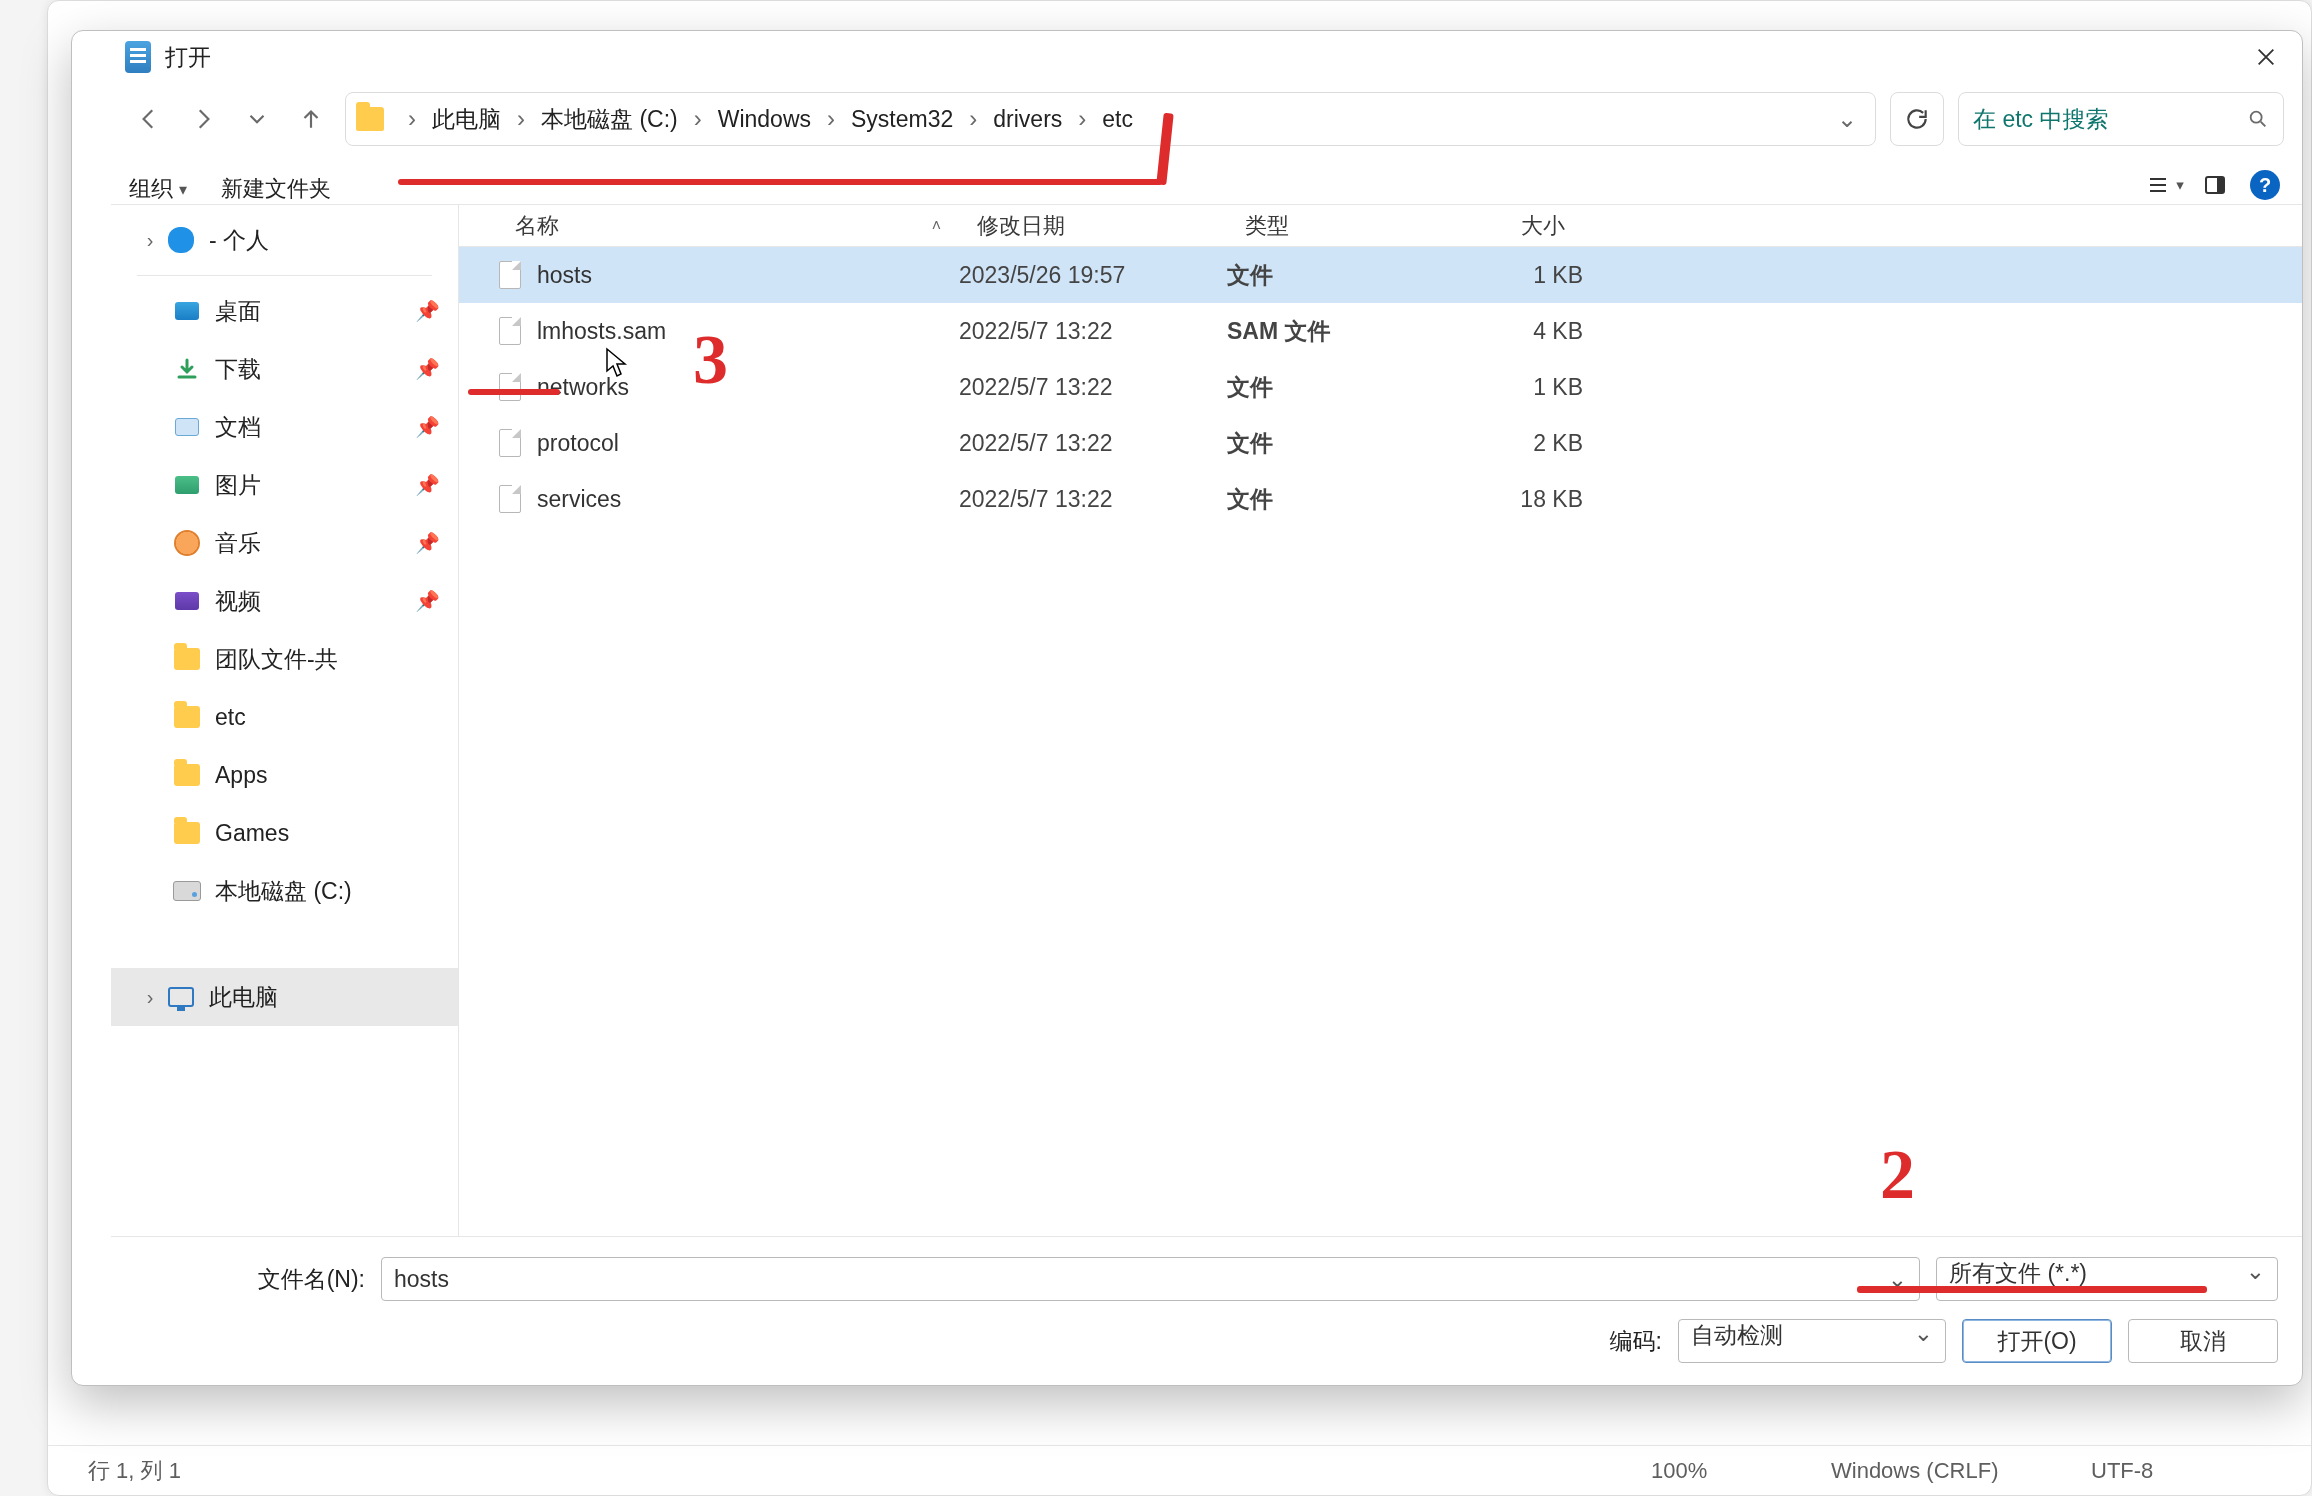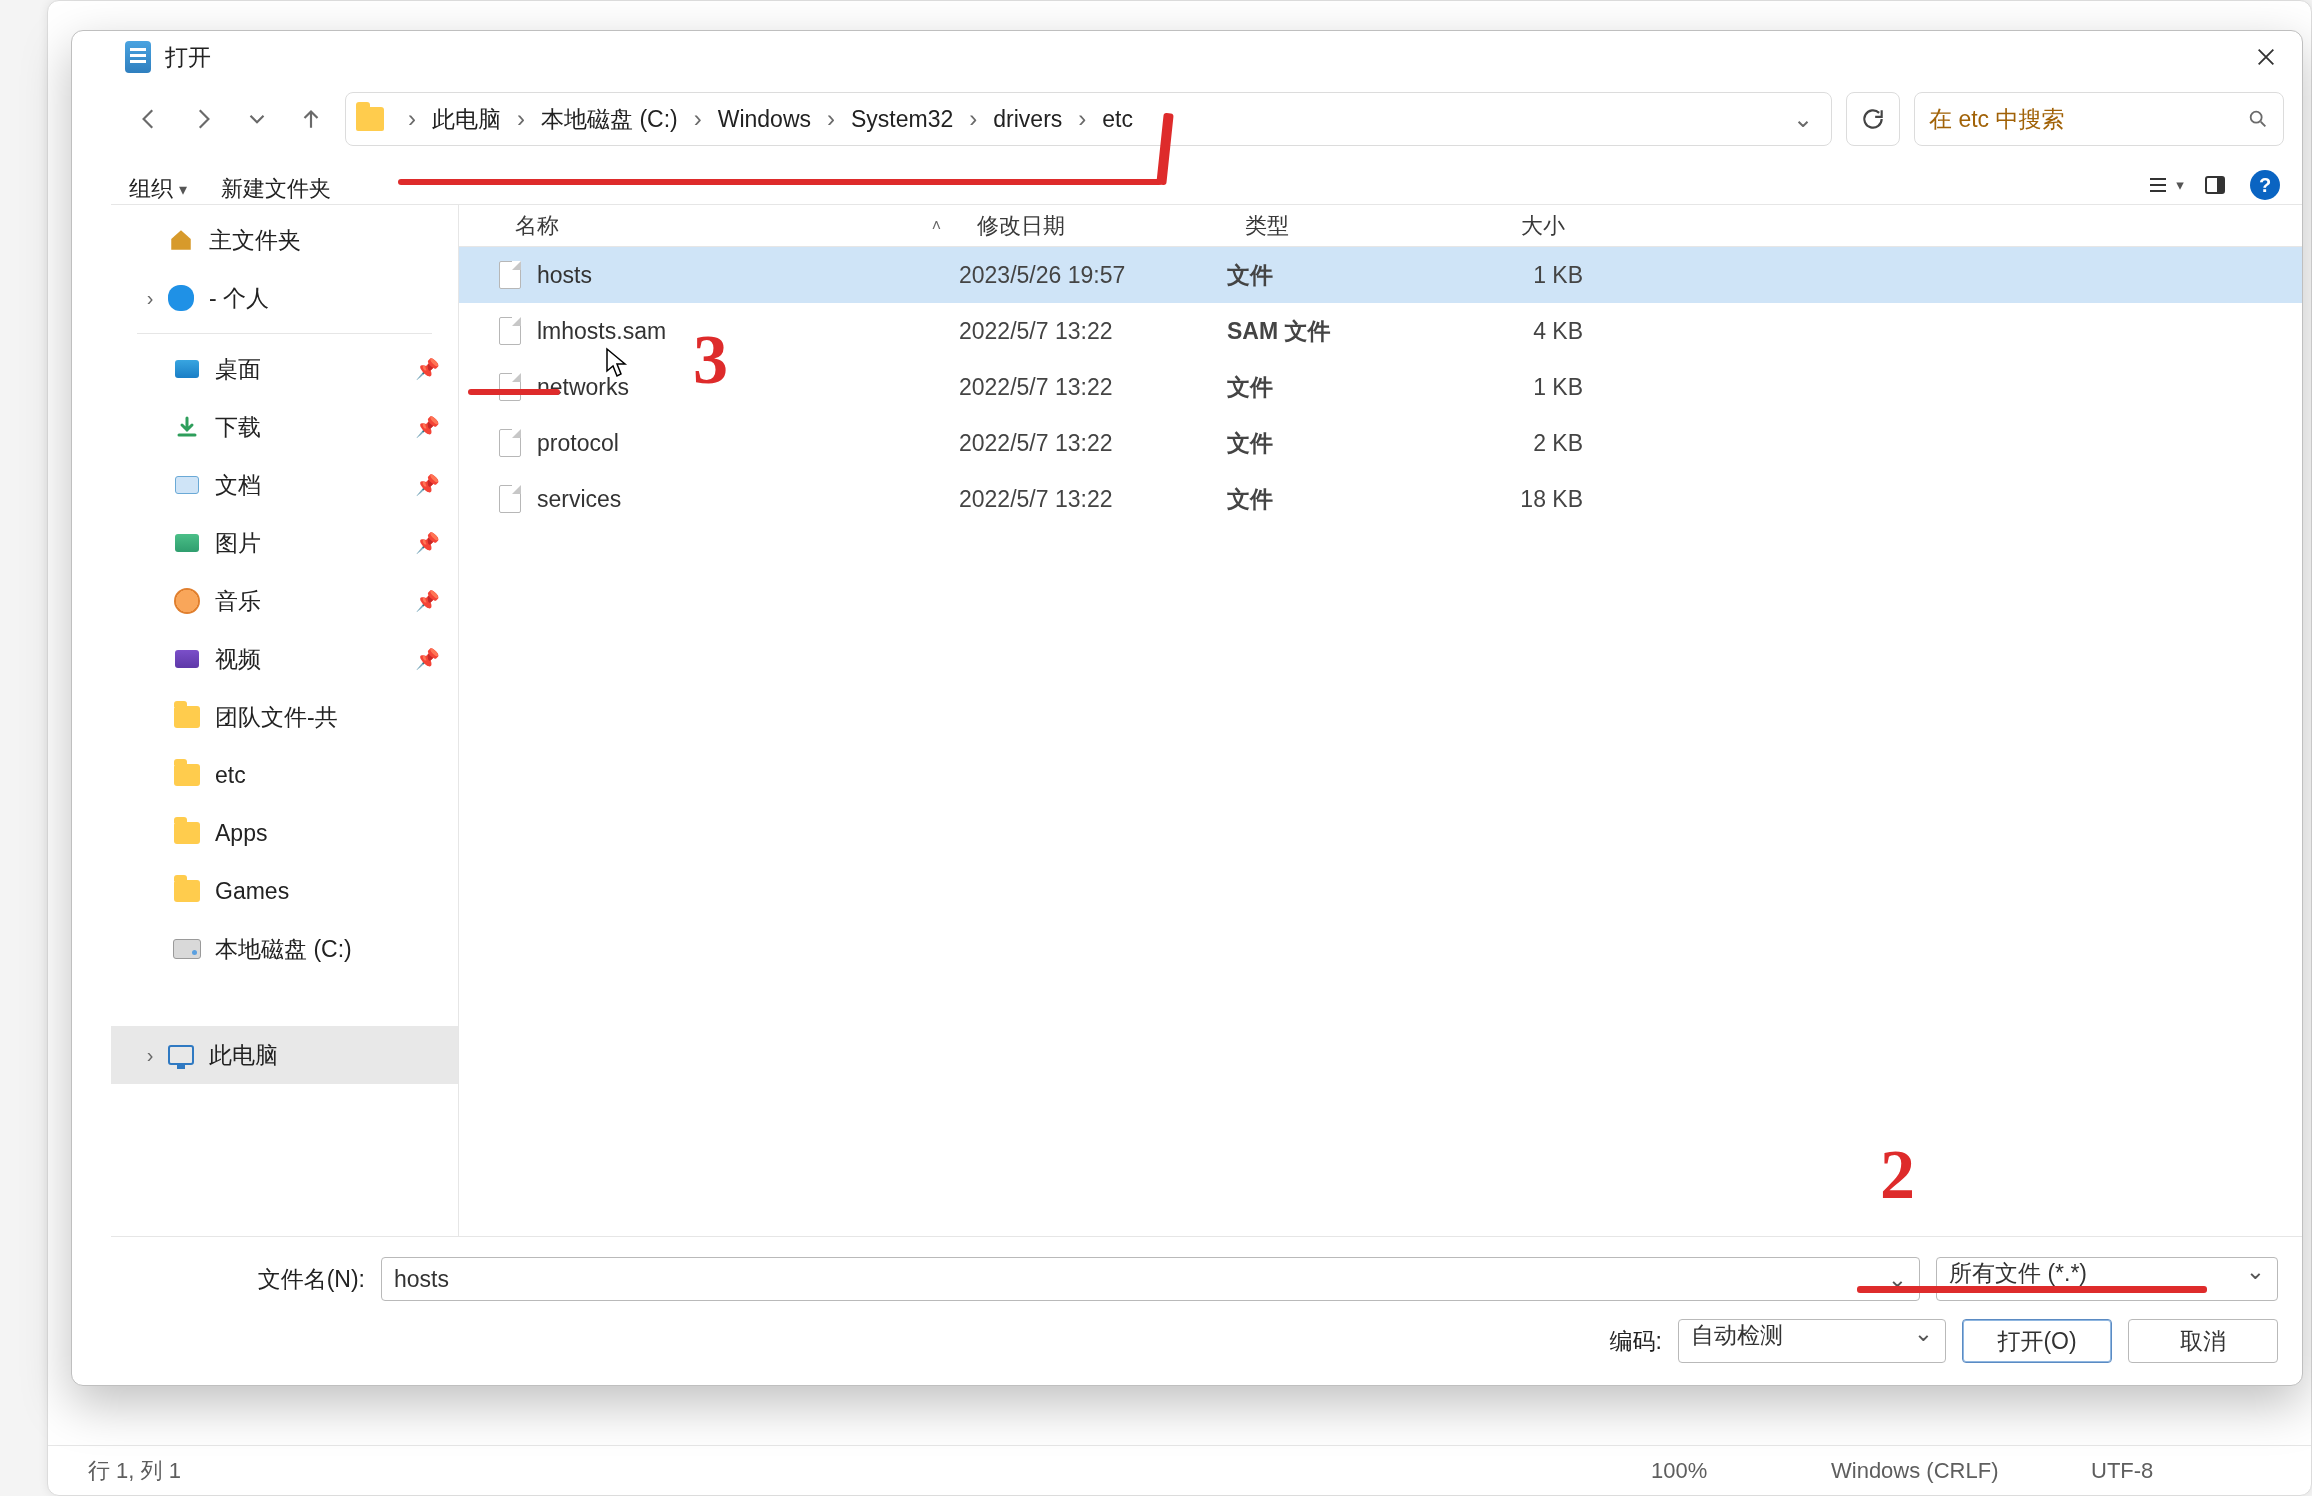--- a/index.html
+++ b/index.html
@@ -52,22 +52,22 @@
   .addrbar{flex:1;height:54px;border:1px solid var(--border);border-radius:8px;
     display:flex;align-items:center;padding:0 10px;gap:6px;background:#fff;}
   .addrbar .folder-ic{width:28px;height:24px;background:#ffcc4d;border-radius:3px 3px 2px 2px;position:relative;margin-right:8px;}
   .addrbar .folder-ic::before{content:"";position:absolute;left:0;top:-5px;width:14px;height:7px;background:#ffcc4d;border-radius:3px 3px 0 0;}
   .addrbar .crumb{display:flex;align-items:center;color:#222;font-size:23px;white-space:nowrap;}
   .addrbar .sep{margin:0 10px;color:#6a6a6a;}
   .addrbar .flex{flex:1;}
   .addrbar .drop{color:#6a6a6a;margin:0 8px;}
   .refreshbtn{width:54px;height:54px;display:flex;align-items:center;justify-content:center;border:1px solid var(--border);border-radius:8px;}
   .refreshbtn svg{width:26px;height:26px;stroke:#444;stroke-width:2;fill:none;}
-  .searchbox{width:370px;height:54px;border:1px solid var(--border);border-radius:8px;
-    display:flex;align-items:center;padding:0 14px;color:#a16207;font-size:23px;}
+  .searchbox{width:326px;height:54px;border:1px solid var(--border);border-radius:8px;
+    display:flex;align-items:center;padding:0 14px;color:#0f766e;font-size:23px;}
   .searchbox .flex{flex:1;}
   .searchbox svg{width:22px;height:22px;stroke:#6a6a6a;stroke-width:2;fill:none;}
   
   .toolbar{height:50px;display:flex;align-items:flex-end;padding:0 18px;border-bottom:1px solid var(--border-soft);}
   .toolbar .tbtn{font-size:22px;color:#222;display:flex;align-items:center;margin-right:34px;}
   .toolbar .tbtn .caret{margin-left:6px;font-size:16px;color:#555;}
   .toolbar .spacer{flex:1;}
   .toolbar .icbtn{width:38px;height:38px;display:flex;align-items:center;justify-content:center;margin-left:12px;color:#444;}
   .toolbar .viewbtn{display:flex;align-items:center;}
   .toolbar .viewbtn .caret{margin-left:6px;font-size:15px;color:#555;}
@@ -243,29 +243,20 @@
       <span class="icbtn">
         <span class="helpcircle">?</span>
       </span>
     </div>
 
     <div class="body">
 
       <div class="sidebar">
         <div class="tree">
           <div class="sb-item">
-            <span class="exp"></span>
-            <span class="ic ic-home">
-                <svg viewBox="0 0 24 24">
-                  <path d="M3 11 L12 3 L21 11 V21 H3 Z"></path>
-                </svg>
-              </span>
-            <span>主文件夹</span>
-          </div>
-          <div class="sb-item">
             <span class="exp">›</span>
             <span class="ic">
                 <span class="ic-cloud"></span>
               </span>
             <span> - 个人</span>
           </div>
           <div class="hr"></div>
 
           <div class="sb-item indent">
             <span class="ic">

